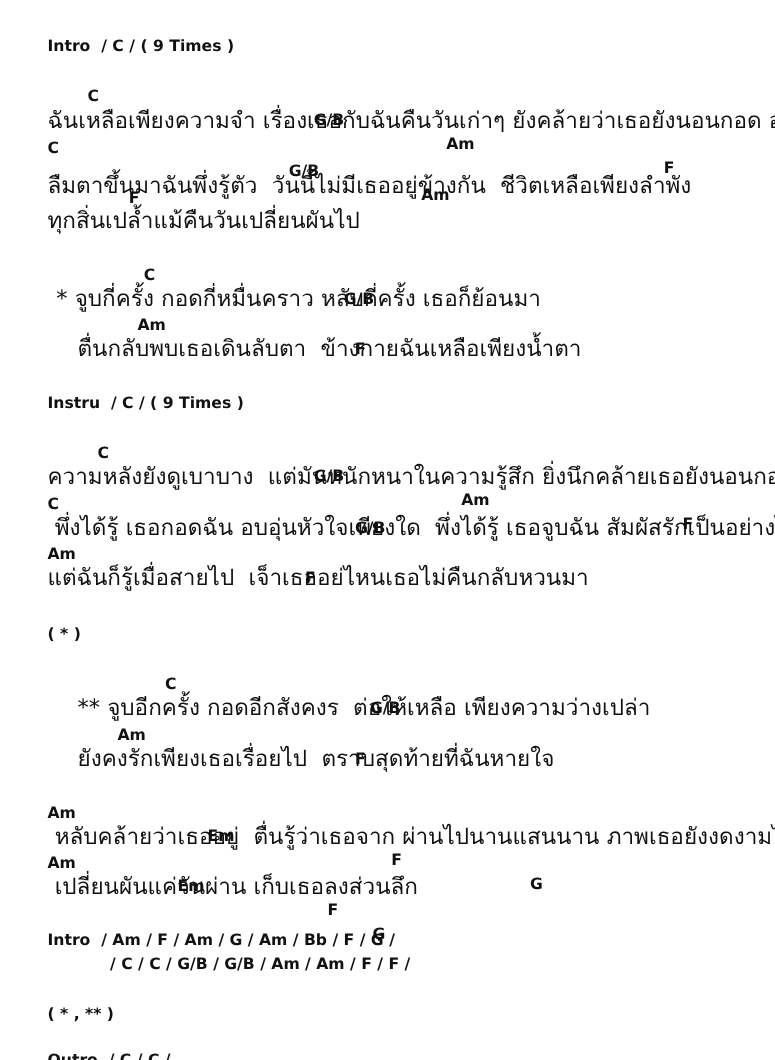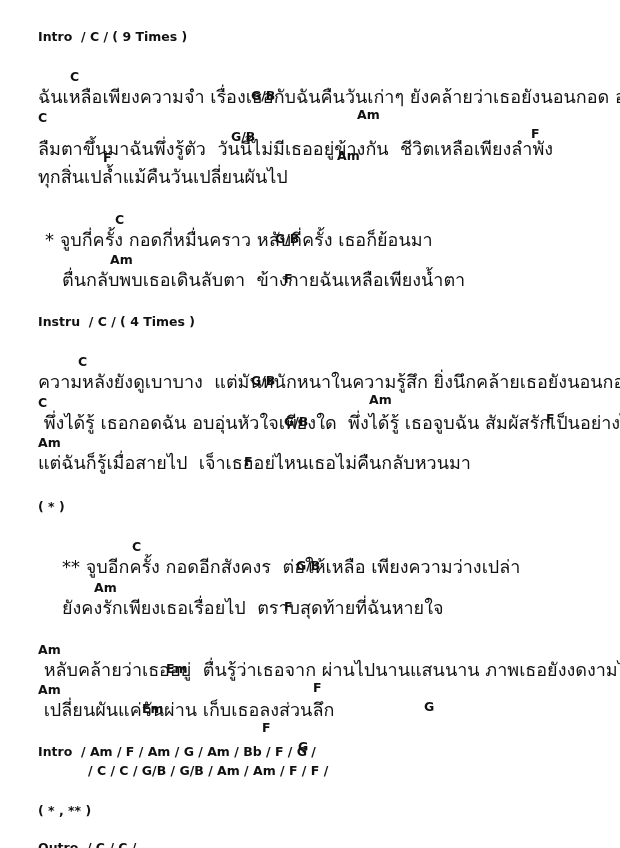--- a/index.html
+++ b/index.html
@@ -51,21 +51,21 @@
 </div>
 <div class="line" style="top:233px">
   <span class="t chord" style="left:110px">Am</span>
   <span class="t chord" style="left:284px">F</span>
 </div>
 <div class="line" style="top:252px">
   <span class="t lyric" style="left:62px">ตื่นกลับพบเธอเดินลับตา  ข้างกายฉันเหลือเพียงน้ำตา</span>
 </div>
 
 <div class="line" style="top:295px">
-  <span class="t head" style="left:38px">Instru  / C / ( 4 Times )</span>
+  <span class="t head" style="left:38px">Instru  / C / ( 9 Times )</span>
 </div>
 
 <div class="line" style="top:335px">
   <span class="t chord" style="left:78px">C</span>
   <span class="t chord" style="left:251px">G/B</span>
   <span class="t chord" style="left:369px">Am</span>
   <span class="t chord" style="left:546px">F</span>
 </div>
 <div class="line" style="top:354px">
   <span class="t lyric" style="left:38px">ความหลังยังดูเบาบาง  แต่มันหนักหนาในความรู้สึก ยิ่งนึกคล้ายเธอยังนอนกอด อยู่ข้างกาย</span>

